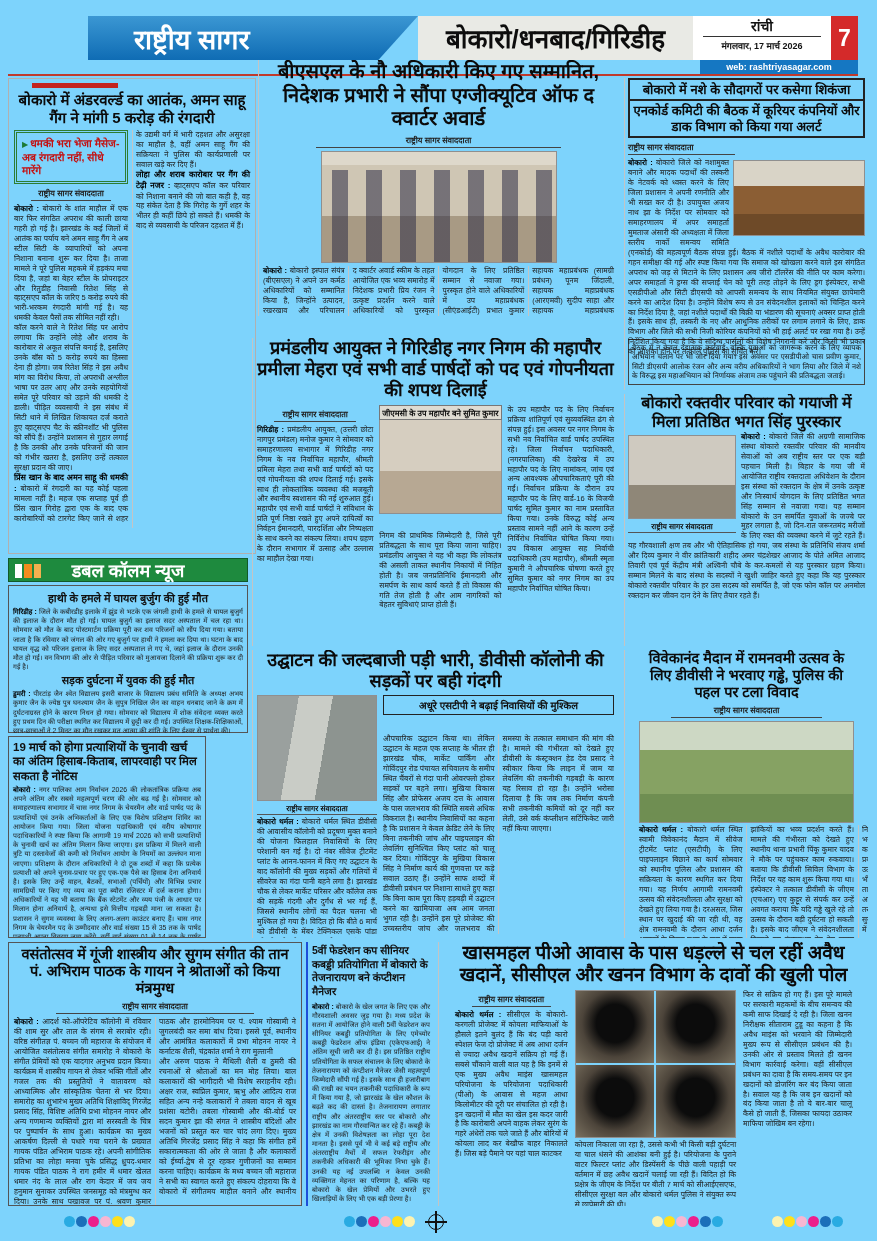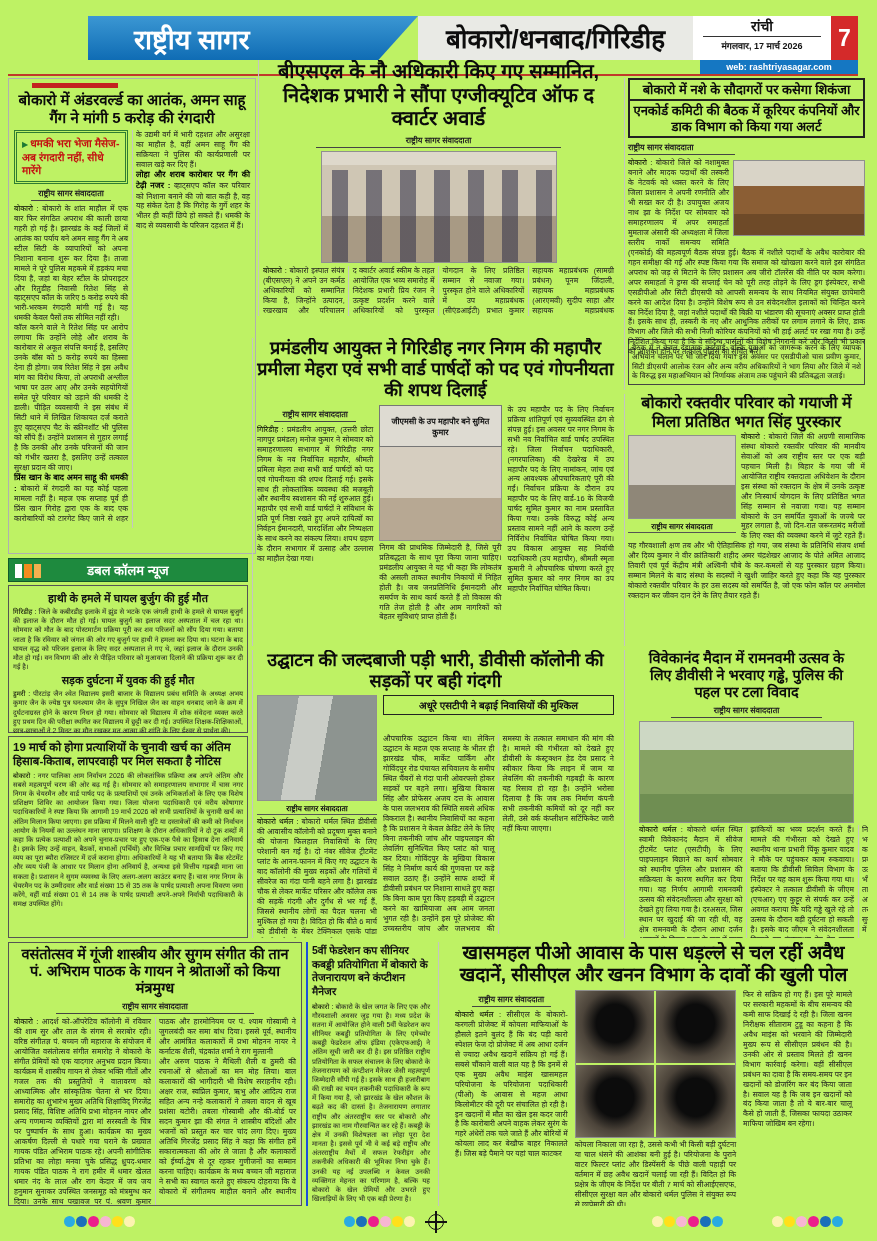--- a/index.html
+++ b/index.html
@@ -1,17 +1,17 @@
 <!DOCTYPE html>
 <html><head>
 <meta charset="utf-8">
 <style>
 *{box-sizing:border-box;margin:0;padding:0}
 html,body{background:#e9e7e2}
-#page{position:relative;width:877px;height:1241px;margin:0 auto;background:#bef264;font-family:"Liberation Sans","DejaVu Sans",sans-serif;color:#111;overflow:hidden}
+#page{position:relative;width:877px;height:1241px;margin:0 auto;background:#7dd3fc;font-family:"Liberation Sans","DejaVu Sans",sans-serif;color:#111;overflow:hidden}
 
 #masthead{position:absolute;left:88px;top:16px;width:770px;height:44px;display:flex}
 .mast-left{flex:0 0 330px;background:linear-gradient(180deg,#3b97d3,#0f6cb4);color:#fff;display:flex;align-items:center;padding-left:46px;font-size:27px;font-weight:bold;position:relative;clip-path:polygon(0 0,100% 0,88% 100%,0 100%)}
 .mast-center{flex:1;background:#e9eae5;display:flex;align-items:center;justify-content:center;font-size:26px;font-weight:bold;color:#0d0d0d;position:relative}
 .mast-right{flex:0 0 138px;background:#fff;text-align:center;padding-top:3px}
 .mast-right .edition{font-size:14px;font-weight:bold;line-height:1.1}
 .mast-right .rule{height:1px;background:#333;margin:2px 10px}
 .mast-right .date{font-size:9px;font-weight:bold}
 .mast-page{flex:0 0 27px;background:#d42a2a;color:#fff;display:flex;align-items:center;justify-content:center;font-size:23px;font-weight:bold}
 .mast-diamonds{position:absolute;left:338px;top:4px;width:90px;height:36px}
@@ -22,21 +22,21 @@
 .mast-diamonds span:nth-child(4){left:46px;top:18px;width:11px;height:11px}
 .mast-diamonds span:nth-child(5){left:64px;top:8px;width:8px;height:8px;background:#aed4ee;opacity:.7}
 .mast-diamonds span:nth-child(6){left:74px;top:22px;width:7px;height:7px;background:#c9e2f4;opacity:.6}
 #web-strip{position:absolute;left:700px;top:60px;width:158px;height:15px;background:#1577c2;color:#fff;font-size:9px;font-weight:bold;text-align:center;line-height:15px}
 #mast-rule{position:absolute;left:8px;top:74px;width:850px;height:2px;background:#c0392b}
 
 .art{position:absolute;overflow:hidden}
 .hl{font-weight:bold;color:#0b0b0b;text-align:center;line-height:1.18;font-family:"Liberation Sans","DejaVu Sans",sans-serif}
 .byline{font-size:8px;font-weight:bold;text-align:center;margin:3px auto;padding-bottom:2px;border-bottom:1px solid #444;width:70%;color:#222}
 .body{font-size:7.5px;line-height:1.33;text-align:justify;color:#1d1d1d}
-.body b.dl{font-weight:normal;color:#000}
+.body b.dl{font-weight:bold;color:#000}
 .cols2{columns:2;column-gap:8px;column-rule:1px solid #c4c4c4;column-fill:auto}
 .cols4{columns:4;column-gap:8px;column-rule:1px solid #c4c4c4;column-fill:auto}
 .photo{border:1px solid #8f8f8f;position:relative;overflow:hidden}
 .subh{font-weight:bold;font-size:8px;color:#000;margin-top:3px}
 .vr{border-left:1px solid #c4c4c4}
 
 #art-a{left:8px;top:78px;width:248px;height:476px;border:1px solid #b0b0b0;padding:4px 5px}
 #art-a .redbar{width:86px;height:5px;background:#c3231f;margin:0 0 3px 18px}
 #art-a .hl{font-size:15px}
 #art-a .flow{height:398px;margin-top:4px}
@@ -55,42 +55,42 @@
 #art-c .photo{float:right;width:132px;height:76px;margin:2px 0 2px 4px;background:linear-gradient(180deg,#d9d4c7 0 34%,#8b5e34 34% 72%,#6e4a28 72% 100%),radial-gradient(circle at 30% 22%,#cfd6da 0 12%,transparent 13%)}
 #art-c .flow{height:178px}
 #art-c .endbox{border:1px solid #444;padding:3px;margin-top:3px;font-size:7.3px;line-height:1.3;text-align:justify}
 
 #art-d{left:252px;top:338px;width:366px;height:308px;border-left:1px solid #c4c4c4;padding:0 4px}
 #art-d .hl{font-size:18px}
 #art-d .row{display:flex;gap:6px;margin-top:3px}
 #art-d .c1{width:118px}
 #art-d .c2{width:124px}
 #art-d .c3{width:108px}
-#art-d .cap{border:1px solid #777;background:#dedbd2;font-size:8px;font-weight:bold;text-align:center;padding:9px}
+#art-d .cap{border:1px solid #777;background:#dedbd2;font-size:8px;font-weight:bold;text-align:center;padding:1px}
 #art-d .photo{width:100%;height:94px;border-top:none;background:linear-gradient(180deg,#d6cec0 0 55%,#b7a893 55% 100%),radial-gradient(circle at 40% 70%,#c22 0 9%,transparent 10%),radial-gradient(circle at 30% 30%,#9a4d2e 0 10%,transparent 11%),radial-gradient(circle at 70% 28%,#e7dbc8 0 10%,transparent 11%)}
 #art-d .bd{height:196px}
 
 #art-e{left:624px;top:394px;width:244px;height:252px;padding:0 3px}
 #art-e .hl{font-size:16px}
 #art-e .photo{float:left;width:108px;height:84px;margin:3px 5px 2px 0;background:linear-gradient(180deg,#cfcac0 0 60%,#8f8778 60% 100%),radial-gradient(circle at 55% 45%,#d9c99a 0 12%,transparent 13%),radial-gradient(circle at 25% 40%,#40454d 0 11%,transparent 12%)}
 #art-e .pcap{float:left;width:108px;font-size:7.5px;font-weight:bold;text-align:center;clear:left;margin:0 5px 2px 0;border-bottom:1px solid #555;padding-bottom:1px}
 #art-e .flow{height:196px}
 
 #art-f{left:8px;top:558px;width:240px}
-.banner{background:#1e8a3e;color:#fff;font-size:13px;font-weight:bold;text-align:center;height:24px;line-height:24px;position:relative;border:1px solid #11592a}
+.banner{background:#1e8a3e;color:#fff;font-size:18px;font-weight:bold;text-align:center;height:24px;line-height:24px;position:relative;border:1px solid #11592a}
 .banner .bars{position:absolute;left:6px;top:5px;width:26px;height:14px;display:flex;gap:2px}
 .banner .bars i{flex:1}
 .banner .bars i:nth-child(1){background:#fff}
 .banner .bars i:nth-child(2){background:#f28c1e}
 .banner .bars i:nth-child(3){background:#f2b04f}
 #art-f .box{border:1px solid #555;margin-top:3px;padding:3px 4px;height:148px}
 #art-f h4{font-size:11px;text-align:center;margin:1px 0 2px}
 #art-f .body{font-size:6.9px}
 
-#art-g{left:8px;top:736px;width:240px;height:202px;border:1px solid #555;padding:3px 4px}
+#art-g{left:8px;top:736px;width:198px;height:202px;border:1px solid #555;padding:3px 4px}
 #art-g h4{font-size:11.5px;line-height:1.25;margin-bottom:2px;text-align:left}
 #art-g .body{font-size:6.9px;height:158px}
 
 #art-h{left:252px;top:650px;width:366px;height:288px;border-left:1px solid #c4c4c4;padding:0 4px}
 #art-h .hl{font-size:18px}
 #art-h .row{display:flex;gap:6px;margin-top:3px}
 #art-h .c1{width:120px}
 #art-h .photo{width:100%;height:106px;background:linear-gradient(100deg,#9aa09e 0 30%,#c9ccc6 30% 55%,#8d9490 55% 100%),linear-gradient(180deg,#b9bdb7,#7e847f)}
 #art-h .pcap{font-size:7.5px;font-weight:bold;text-align:center;margin:2px 0;border-bottom:1px solid #555;padding-bottom:1px}
 #art-h .c1 .body{height:94px}
@@ -194,21 +194,21 @@
   <div id="art-d" class="art">
     <h2 class="hl">प्रमंडलीय आयुक्त ने गिरिडीह नगर निगम की महापौर प्रमीला मेहरा एवं सभी वार्ड पार्षदों को पद एवं गोपनीयता की शपथ दिलाई</h2>
     <div class="row">
       <div class="c1">
         <div class="byline">राष्ट्रीय सागर संवाददाता</div>
         <p class="body bd"><b class="dl">गिरिडीह :</b> <span>प्रमंडलीय आयुक्त, (उत्तरी छोटा नागपुर प्रमंडल) मनोज कुमार ने सोमवार को समाहरणालय सभागार में गिरिडीह नगर निगम के नव निर्वाचित महापौर, श्रीमती प्रमिला मेहरा तथा सभी वार्ड पार्षदों को पद एवं गोपनीयता की शपथ दिलाई गई। इसके साथ ही लोकतांत्रिक व्यवस्था की मजबूती और स्थानीय स्वशासन की नई शुरुआत हुई। महापौर एवं सभी वार्ड पार्षदों ने संविधान के प्रति पूर्ण निष्ठा रखते हुए अपने दायित्वों का निर्वहन ईमानदारी, पारदर्शिता और निष्पक्षता के साथ करने का संकल्प लिया। शपथ ग्रहण के दौरान सभागार में उत्साह और उल्लास का माहौल देखा गया।</span></p>
       </div>
       <div class="c2">
         <div class="cap">जीएमसी के उप महापौर बने सुमित कुमार</div>
         <div class="photo"></div>
-        <p class="body" style="height:150px;margin-top:2px">निगम की प्राथमिक जिम्मेदारी है, जिसे पूरी प्रतिबद्धता के साथ पूरा किया जाना चाहिए। प्रमंडलीय आयुक्त ने यह भी कहा कि लोकतंत्र की असली ताकत स्थानीय निकायों में निहित होती है। जब जनप्रतिनिधि ईमानदारी और समर्पण के साथ कार्य करते हैं तो विकास की गति तेज होती है और आम नागरिकों को बेहतर सुविधाएं प्राप्त होती हैं।</p>
+        <p class="body" style="height:150px;margin-top:17px">निगम की प्राथमिक जिम्मेदारी है, जिसे पूरी प्रतिबद्धता के साथ पूरा किया जाना चाहिए। प्रमंडलीय आयुक्त ने यह भी कहा कि लोकतंत्र की असली ताकत स्थानीय निकायों में निहित होती है। जब जनप्रतिनिधि ईमानदारी और समर्पण के साथ कार्य करते हैं तो विकास की गति तेज होती है और आम नागरिकों को बेहतर सुविधाएं प्राप्त होती हैं।</p>
       </div>
       <div class="c3">
         <p class="body bd">के उप महापौर पद के लिए निर्वाचन प्रक्रिया शांतिपूर्ण एवं सुव्यवस्थित ढंग से संपन्न हुई। इस अवसर पर नगर निगम के सभी नव निर्वाचित वार्ड पार्षद उपस्थित रहे। जिला निर्वाचन पदाधिकारी, (नगरपालिका) की देखरेख में उप महापौर पद के लिए नामांकन, जांच एवं अन्य आवश्यक औपचारिकताएं पूरी की गईं। निर्वाचन प्रक्रिया के दौरान उप महापौर पद के लिए वार्ड-16 के विजयी पार्षद सुमित कुमार का नाम प्रस्तावित किया गया। उनके विरुद्ध कोई अन्य प्रस्ताव सामने नहीं आने के कारण उन्हें निर्विरोध निर्वाचित घोषित किया गया। उप विकास आयुक्त सह निर्वाची पदाधिकारी (उप महापौर), श्रीमती स्मृता कुमारी ने औपचारिक घोषणा करते हुए सुमित कुमार को नगर निगम का उप महापौर निर्वाचित घोषित किया।</p>
       </div>
     </div>
   </div>
 
   <div id="art-e" class="art vr">
     <h2 class="hl">बोकारो रक्तवीर परिवार को गयाजी में मिला प्रतिष्ठित भगत सिंह पुरस्कार</h2>
     <div class="flow">

